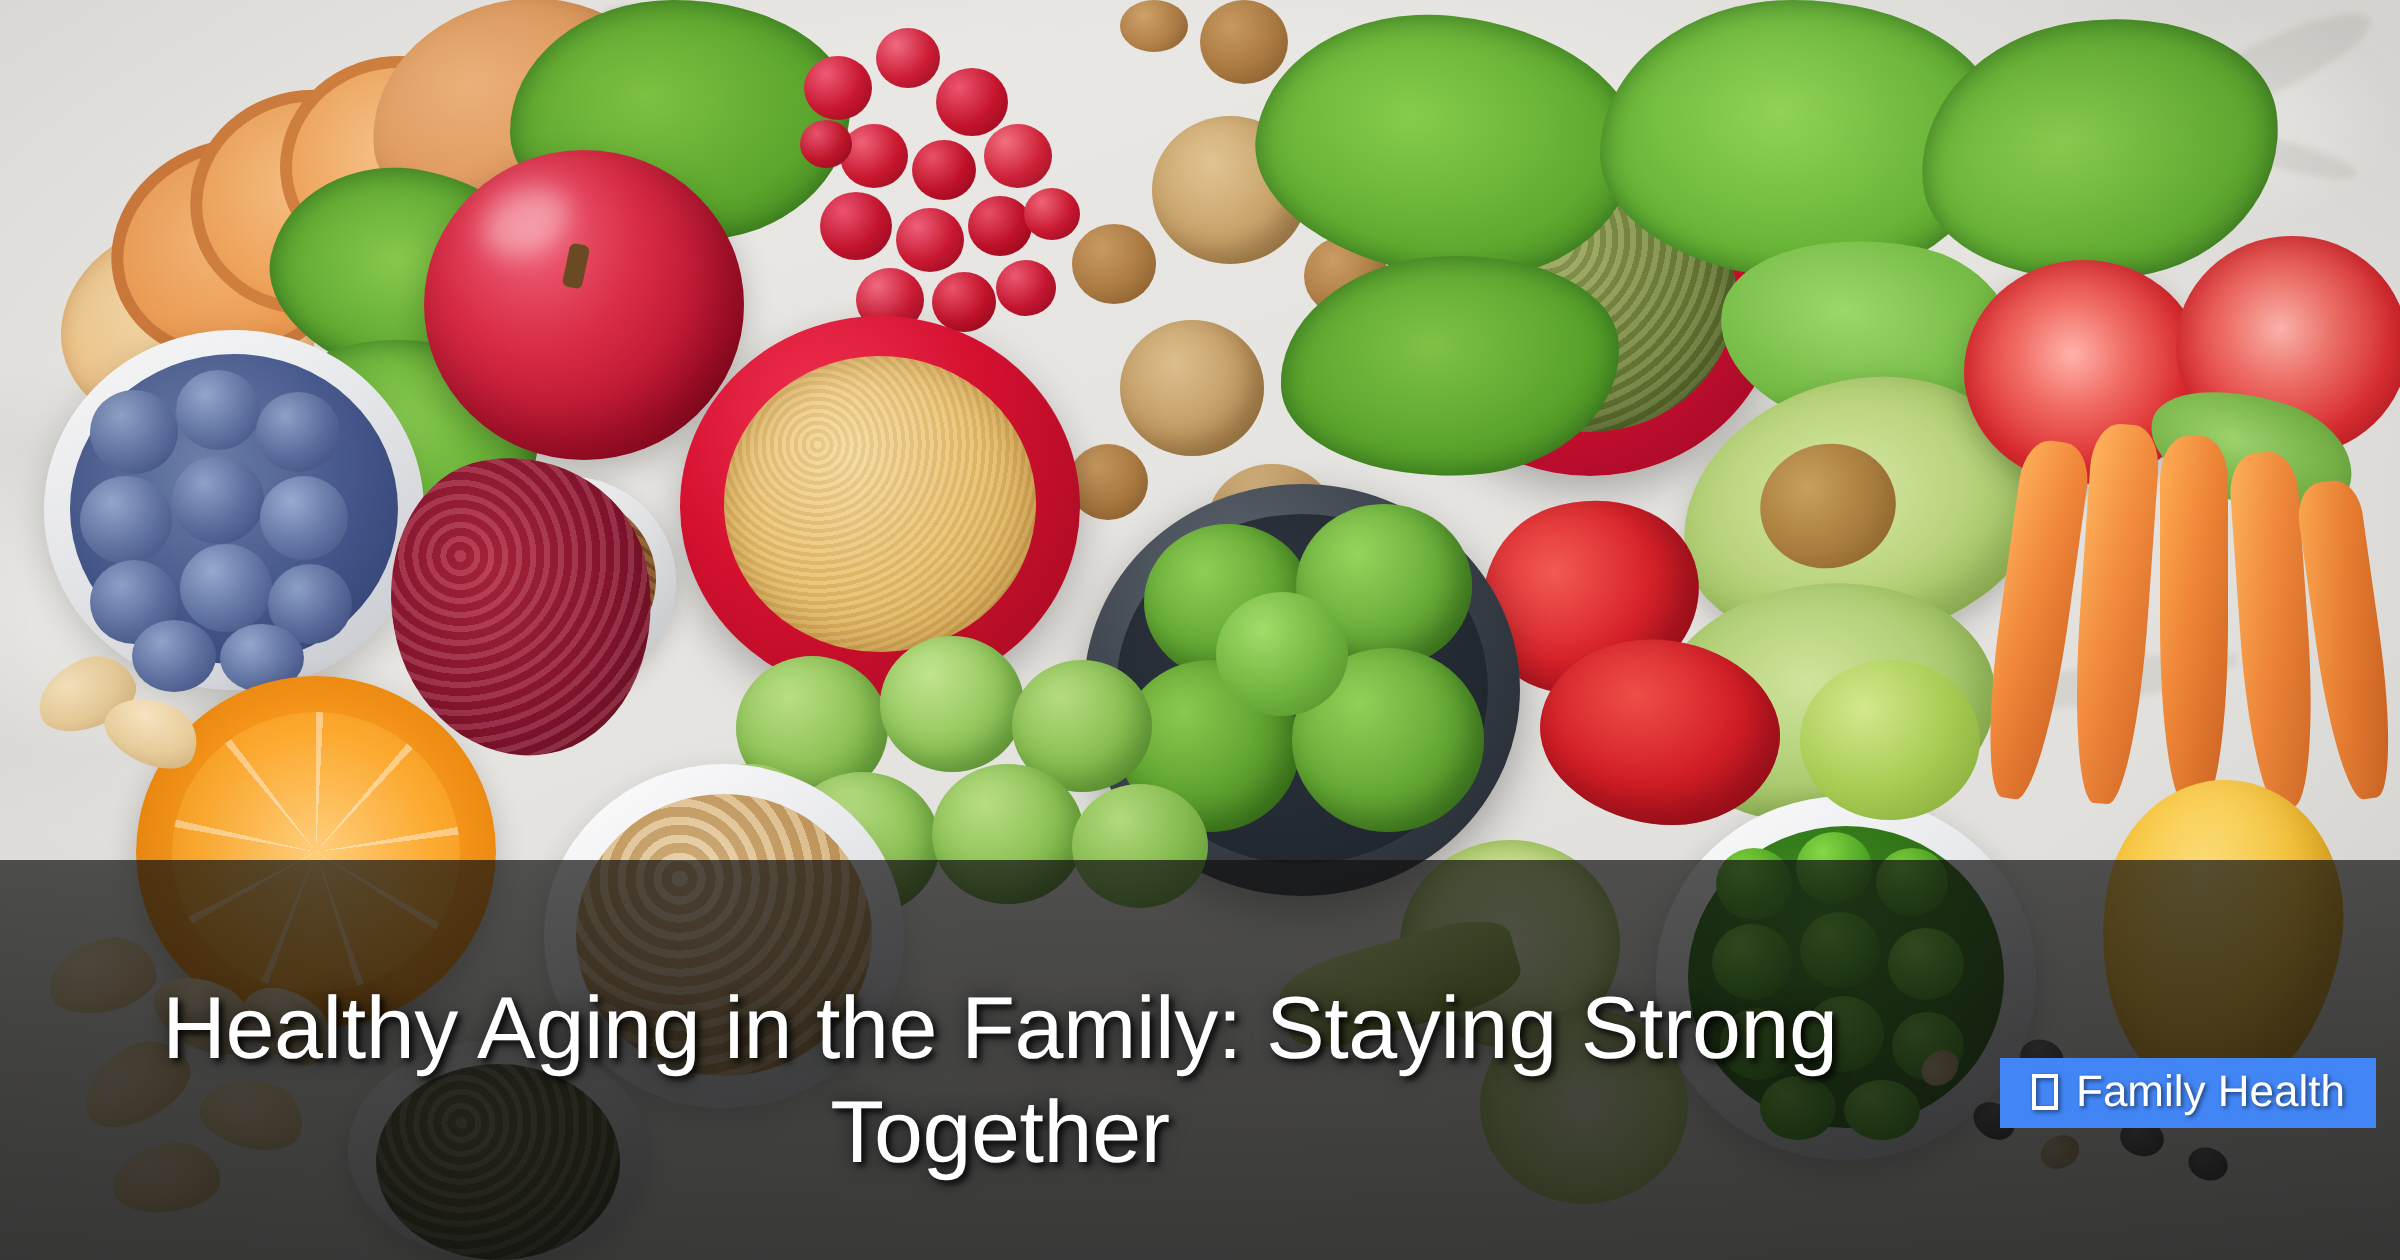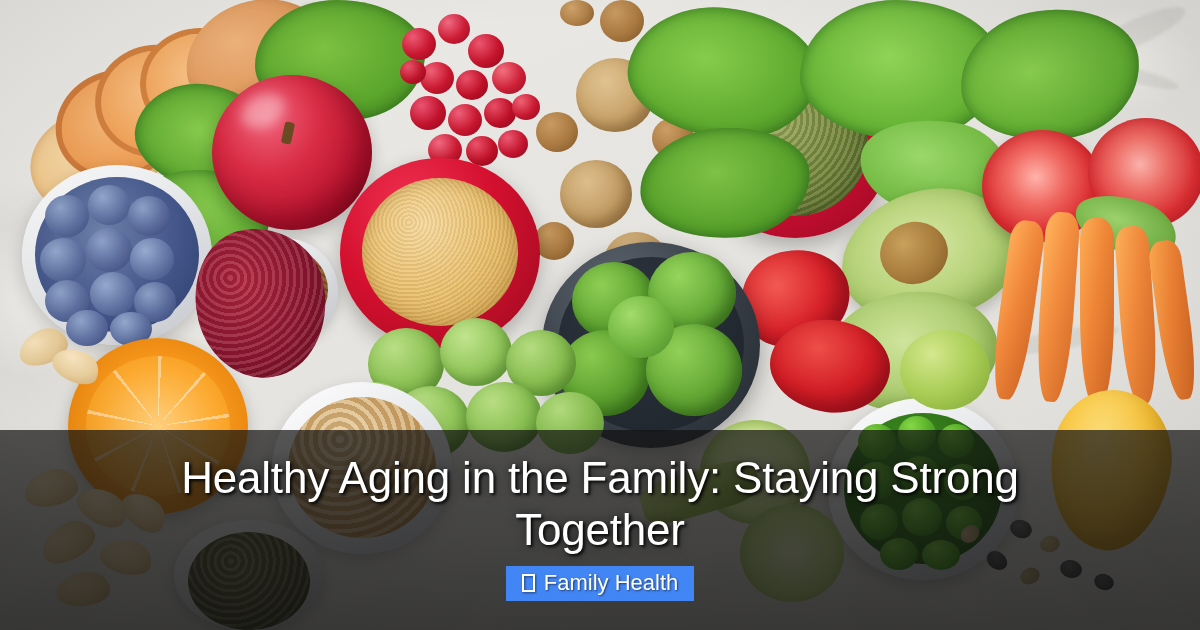--- a/index.html
+++ b/index.html
@@ -31,21 +31,21 @@
 
   
   .leaf{position:absolute;border-radius:60% 40% 55% 45%/50% 55% 45% 50%;}
   .kale{position:absolute;border-radius:48% 52% 45% 55%/55% 45% 55% 45%;
         box-shadow:inset 0 0 14px rgba(20,70,18,.55);}
 
   
   #scrim{position:absolute;left:0;right:0;bottom:0;height:200px;
     background:linear-gradient(to bottom,rgba(16,16,16,.70) 0%,rgba(14,14,14,.74) 45%,rgba(12,12,12,.78) 100%);}
   #overlay-content{position:absolute;left:0;right:0;bottom:0;height:200px;
-    display:flex;flex-direction:column;align-items:center;justify-content:flex-start;
+    display:flex;flex-direction:row;align-items:center;justify-content:flex-start;
     padding-top:22px;box-sizing:border-box;}
   #title{
     width:1000px;margin:0;text-align:center;color:#ffffff;
     font-size:44px;line-height:52px;font-weight:400;letter-spacing:-.2px;
     text-shadow:2px 2px 3px rgba(0,0,0,.85),0 0 10px rgba(0,0,0,.55);
     white-space:pre-wrap;
   }
   #badge{
     margin-top:10px;background:#4285f4;color:#ffffff;
     font-size:22px;line-height:26px;padding:4px 16px 5px 16px;

